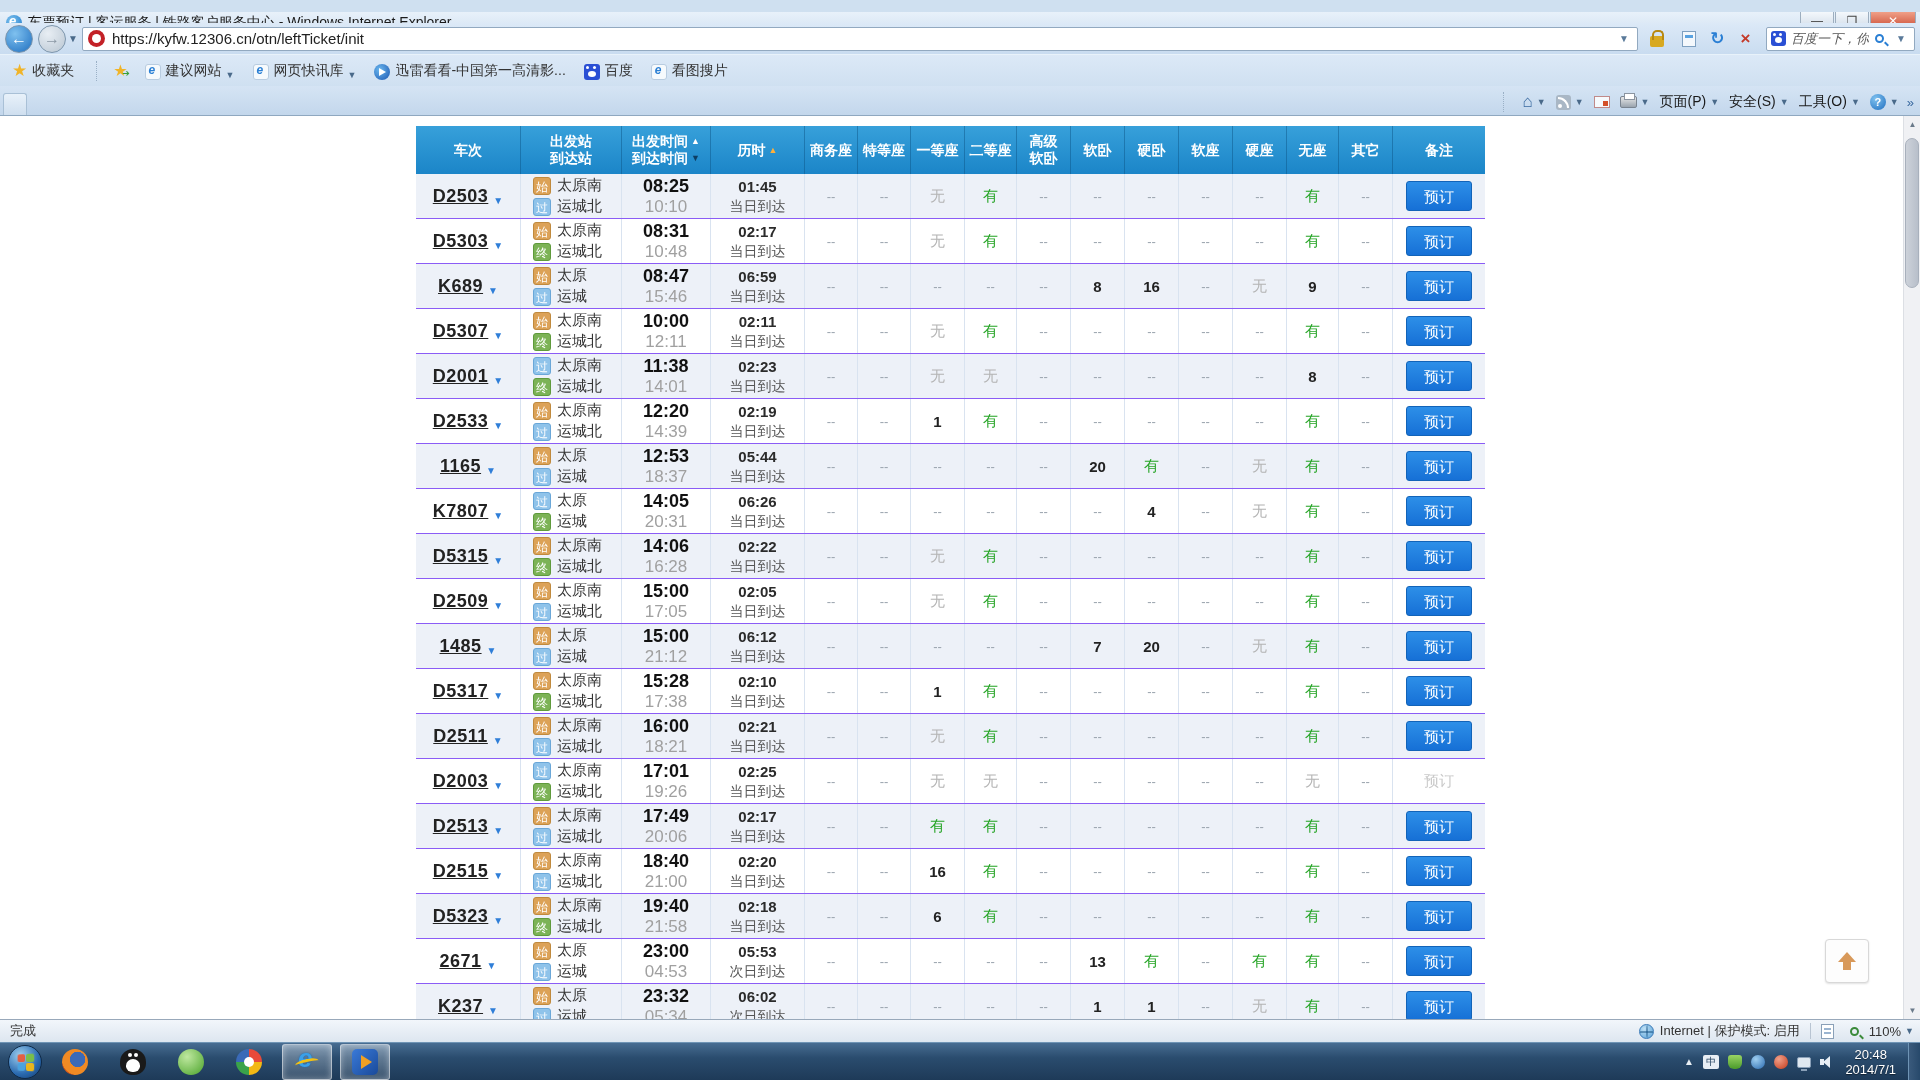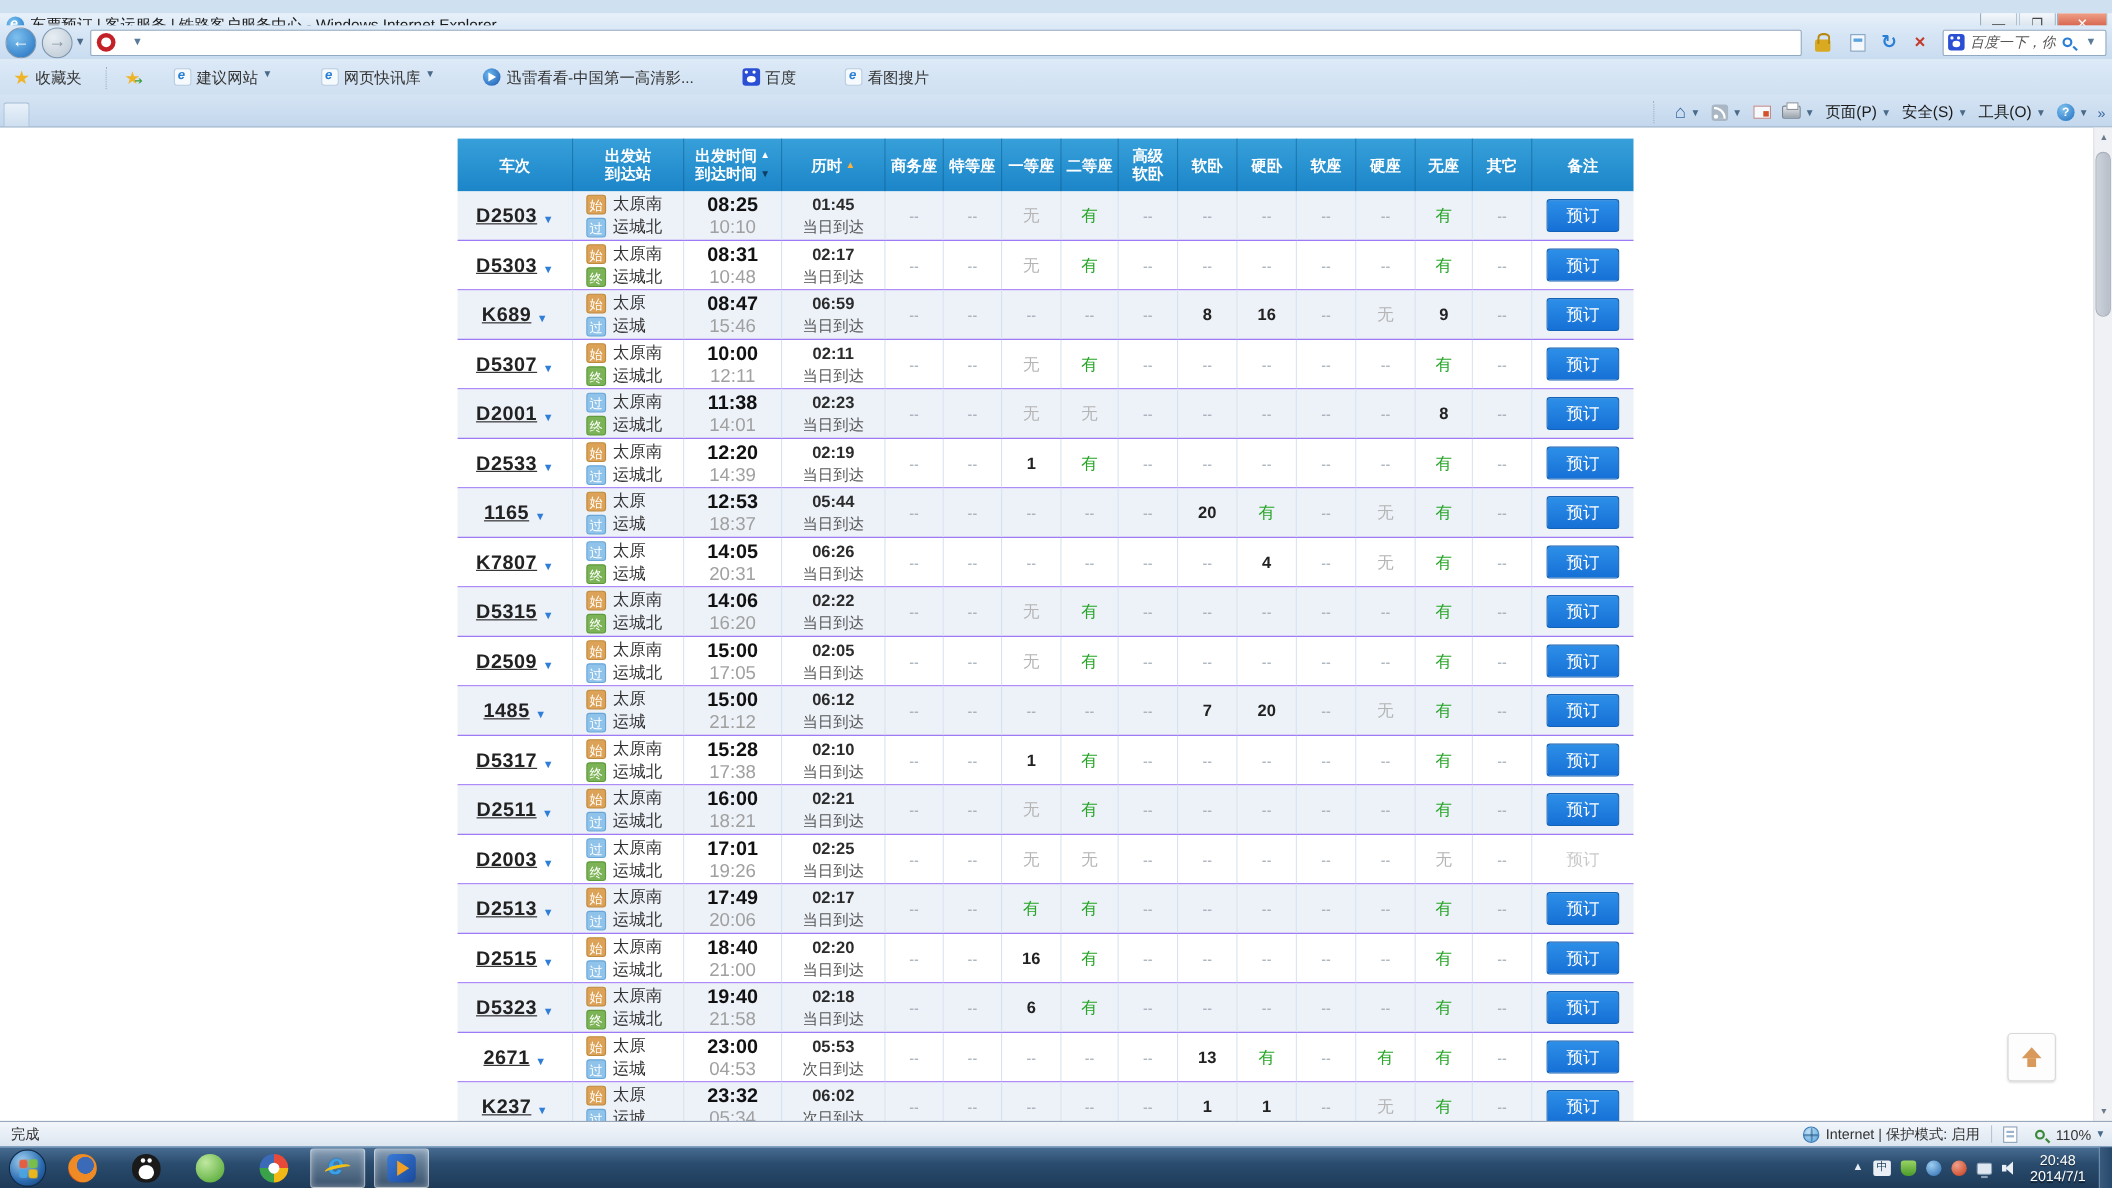--- a/index.html
+++ b/index.html
@@ -53,21 +53,21 @@
 
   
   .favbar { position:absolute; left:0; top:54px; width:1920px; height:32px;
     background:linear-gradient(#dce9f7,#cfe0f1); border-top:1px solid #e8f2fa;
     display:flex; align-items:center; font-size:14px; color:#333; }
   .star { color:#f0b429; font-size:17px; margin:0 5px 0 12px; }
   .favlabel { margin-right:14px; }
   .vsep { width:1px; height:20px; border-left:1px dotted #9ab0c6; margin:0 8px; }
   .addstar { color:#f0b429; font-size:16px; margin:0 8px; position:relative;}
   .addstar:after{content:"➔";position:absolute;color:#3aa03a;font-size:9px;left:9px;top:7px;}
-  .favitem { display:flex; align-items:flex-start; margin:0 22px; cursor:default; }
+  .favitem { display:flex; align-items:flex-end; margin:0 9px; cursor:default; }
   .fico { width:16px; height:16px; margin-right:5px; border-radius:3px; position:relative; }
   .fico.ie-page-icon { background:#f6fafd; border:1px solid #b8cce0; }
   .fico.ie-page-icon:before{content:"e";position:absolute;left:3px;top:-2px;font-style:italic;font-weight:bold;font-size:12px;color:#2a7fd4;}
   .fico.xunlei-icon { background:radial-gradient(circle at 35% 35%,#6ab7ee,#1a55b0); border-radius:50%;}
   .fico.xunlei-icon:before{content:"";position:absolute;left:5px;top:4px;border-left:7px solid #fff;border-top:4px solid transparent;border-bottom:4px solid transparent;}
   .fico.baidu-icon { background:#2a4fd4; }
   .fico.baidu-icon:before{content:"";position:absolute;left:4px;top:7px;width:8px;height:6px;background:#fff;border-radius:50%;}
   .fico.baidu-icon:after{content:"";position:absolute;left:2px;top:2px;width:3px;height:3px;background:#fff;border-radius:50%;box-shadow:7px 0 0 #fff;}
   .fdrop { color:#4a6a8a; font-size:9px; margin-left:4px; }
 
@@ -229,20 +229,21 @@
       <div class="wbtn close">✕</div>
     </div>
   </div>
 
   <div class="addressbar">
     <div class="navcircle back">←</div>
     <div class="navcircle fwd">→</div>
     <span class="navdrop">▼</span>
     <div class="urlfield">
       <span class="site-ico"></span>
+      <span class="url-text">https://kyfw.12306.cn/otn/leftTicket/init</span>
       <span class="url-chevron">▼</span>
     </div>
     <span class="padlock"></span>
     <div class="abtn">
         <span class="compat-ico"></span>
       </div>
     <div class="abtn">
         <span class="refresh-ico">↻</span>
       </div>
     <div class="abtn">
@@ -737,21 +738,21 @@
                 <span class="badge b-start">始</span>
                 <span class="sname">太原南</span>
               </div>
               <div class="sline">
                 <span class="badge b-end">终</span>
                 <span class="sname">运城北</span>
               </div>
             </div>
             <div class="cell c-time">
               <div class="dep">14:06</div>
-              <div class="arr">16:20</div>
+              <div class="arr">16:28</div>
             </div>
             <div class="cell c-dur">
               <div class="dur">02:22</div>
               <div class="day">当日到达</div>
             </div>
             <div class="cell c-seat dash">--</div>
             <div class="cell c-seat dash">--</div>
             <div class="cell c-seat no">无</div>
             <div class="cell c-seat yes">有</div>
             <div class="cell c-seat dash">--</div>

